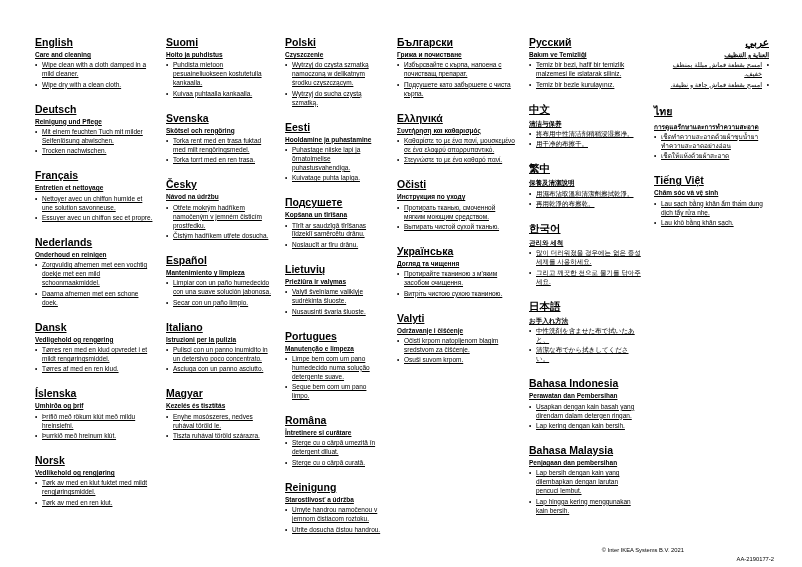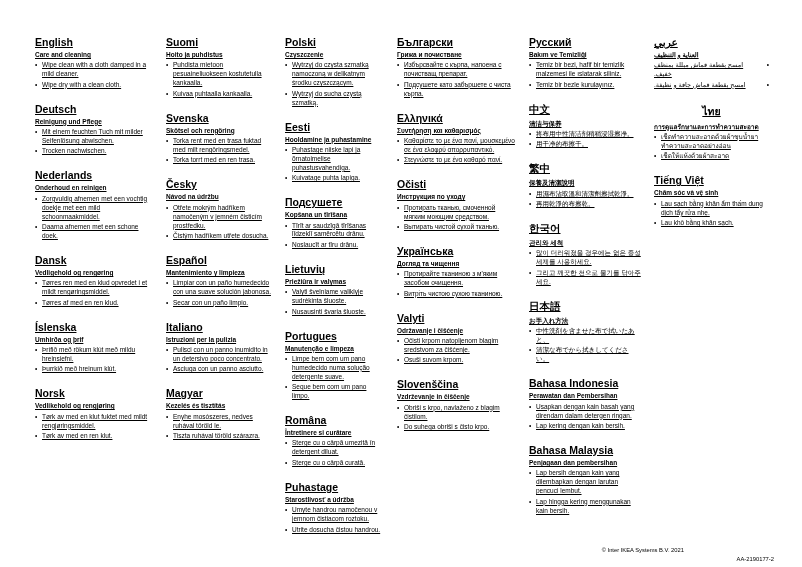--- a/index.html
+++ b/index.html
@@ -25,25 +25,25 @@
     font-size:10.5px; font-weight:bold; letter-spacing:0; margin-bottom:3px;
   }
   .subtitle { font-size:6.5px; font-weight:bold; margin-bottom:1.5px; line-height:1.35; }
   ul.instructions { list-style:none; }
   ul.instructions li {
     font-size:6.5px; line-height:1.38; position:relative;
     padding-left:7px; margin-bottom:1.5px;
   }
   ul.instructions li::before { content:"•"; position:absolute; left:0; top:0; }
   
-  .rtl { direction:rtl; text-align:left; }
+  .rtl { direction:rtl; text-align:right; }
   .rtl ul.instructions li { padding-left:0; padding-right:7px; }
   .rtl ul.instructions li::before { left:auto; right:0; }
   
-  .hdr-right h2 { text-align:center; }
+  .hdr-right h2 { text-align:left; }
   .footer-copyright {
     position:absolute; right:118px; bottom:14px;
     font-size:5.8px; color:#000;
   }
   .footer-docnum {
     position:absolute; right:28px; bottom:5px;
     font-size:5.8px; color:#000;
   }
 </style>
 </head>
@@ -62,20 +62,28 @@
         </section>
         <section class="lang-section">
           <h2>Deutsch</h2>
           <div class="subtitle">Reinigung und Pflege</div>
           <ul class="instructions">
             <li>Mit einem feuchten Tuch mit milder Seifenlösung abwischen.</li>
             <li>Trocken nachwischen.</li>
           </ul>
         </section>
         <section class="lang-section">
+          <h2>Français</h2>
+          <div class="subtitle">Entretien et nettoyage</div>
+          <ul class="instructions">
+            <li>Nettoyer avec un chiffon humide et une solution savonneuse.</li>
+            <li>Essuyer avec un chiffon sec et propre.</li>
+          </ul>
+        </section>
+        <section class="lang-section">
           <h2>Nederlands</h2>
           <div class="subtitle">Onderhoud en reinigen</div>
           <ul class="instructions">
             <li>Zorgvuldig afnemen met een vochtig doekje met een mild schoonmaakmiddel.</li>
             <li>Daarna afnemen met een schone doek.</li>
           </ul>
         </section>
         <section class="lang-section">
           <h2>Dansk</h2>
           <div class="subtitle">Vedligehold og rengøring</div>
@@ -194,21 +202,21 @@
         </section>
         <section class="lang-section">
           <h2>Româna</h2>
           <div class="subtitle">Întreținere și curățare</div>
           <ul class="instructions">
             <li>Șterge cu o cârpă umezită în detergent diluat.</li>
             <li>Șterge cu o cârpă curată.</li>
           </ul>
         </section>
         <section class="lang-section">
-          <h2>Puhastage</h2>
+          <h2>Reinigung</h2>
           <div class="subtitle">Starostlivosť a údržba</div>
           <ul class="instructions">
             <li>Umyte handrou namočenou v jemnom čistiacom roztoku.</li>
             <li>Utrite dosucha čistou handrou.</li>
           </ul>
         </section>
       </div>
       <div class="col col-3">
         <section class="lang-section">
           <h2>Български</h2>
@@ -241,28 +249,20 @@
             <li>Протирайте тканиною з м'яким засобом очищення.</li>
             <li>Витріть чистою сухою тканиною.</li>
           </ul>
         </section>
         <section class="lang-section">
           <h2>Valyti</h2>
           <div class="subtitle">Održavanje i čišćenje</div>
           <ul class="instructions">
             <li>Očisti krpom natopljenom blagim sredstvom za čišćenje.</li>
             <li>Osuši suvom krpom.</li>
-          </ul>
-        </section>
-        <section class="lang-section">
-          <h2>Slovenščina</h2>
-          <div class="subtitle">Vzdrževanje in čiščenje</div>
-          <ul class="instructions">
-            <li>Obriši s krpo, navlaženo z blagim čistilom.</li>
-            <li>Do suhega obriši s čisto krpo.</li>
           </ul>
         </section>
       </div>
       <div class="col col-4">
         <section class="lang-section">
           <h2>Русский</h2>
           <div class="subtitle">Bakım ve Temizliği</div>
           <ul class="instructions">
             <li>Temiz bir bezi, hafif bir temizlik malzemesi ile ıslatarak siliniz.</li>
             <li>Temiz bir bezle kurulayınız.</li>

